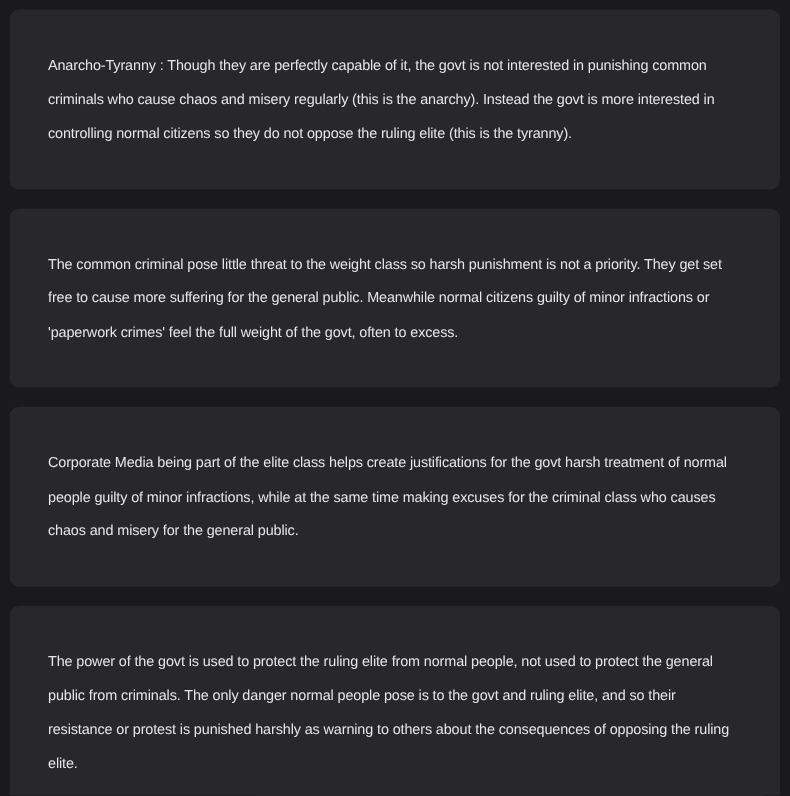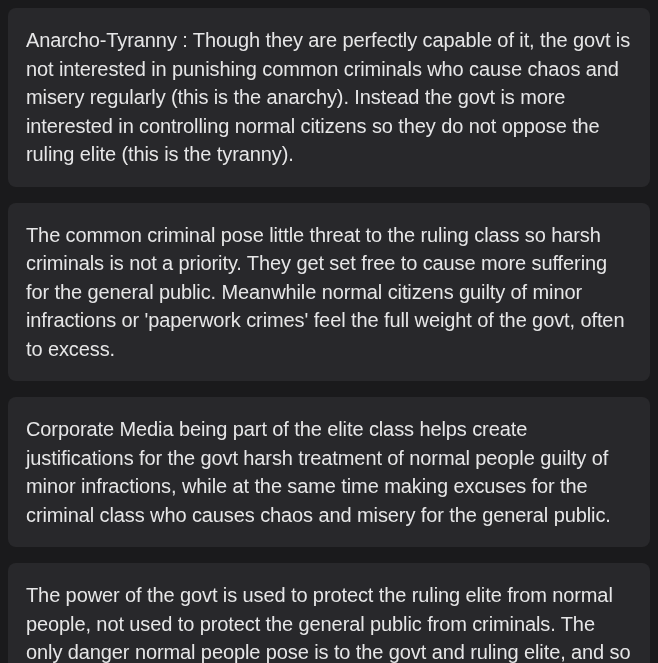--- a/index.html
+++ b/index.html
@@ -22,38 +22,38 @@
   .card {
     margin: 16px 8px 0 8px;
     background: #28282b;
     border-radius: 8px;
     padding: 14px 14px;
   }
   .card:first-child {
     margin-top: 8px;
   }
   .card p {
-    margin: 4px;
+    margin: 18px;
     color: #e6e6e7;
-    font-size: 20px;
+    font-size: 12px;
     line-height: 28.5px;
     letter-spacing: -0.1px;
   }
 </style>
 </head>
 <body>
 
 <div class="feed">
 
   <div class="card">
     <p>Anarcho-Tyranny : Though they are perfectly capable of it, the govt is not interested in punishing common criminals who cause chaos and misery regularly (this is the anarchy). Instead the govt is more interested in controlling normal citizens so they do not oppose the ruling elite (this is the tyranny).</p>
   </div>
 
   <div class="card">
-    <p>The common criminal pose little threat to the ruling class so harsh criminals is not a priority. They get set free to cause more suffering for the general public. Meanwhile normal citizens guilty of minor infractions or 'paperwork crimes' feel the full weight of the govt, often to excess.</p>
+    <p>The common criminal pose little threat to the weight class so harsh punishment is not a priority. They get set free to cause more suffering for the general public. Meanwhile normal citizens guilty of minor infractions or 'paperwork crimes' feel the full weight of the govt, often to excess.</p>
   </div>
 
   <div class="card">
     <p>Corporate Media being part of the elite class helps create justifications for the govt harsh treatment of normal people guilty of minor infractions, while at the same time making excuses for the criminal class who causes chaos and misery for the general public.</p>
   </div>
 
   <div class="card">
     <p>The power of the govt is used to protect the ruling elite from normal people, not used to protect the general public from criminals. The only danger normal people pose is to the govt and ruling elite, and so their resistance or protest is punished harshly as warning to others about the consequences of opposing the ruling elite.</p>
   </div>
 

